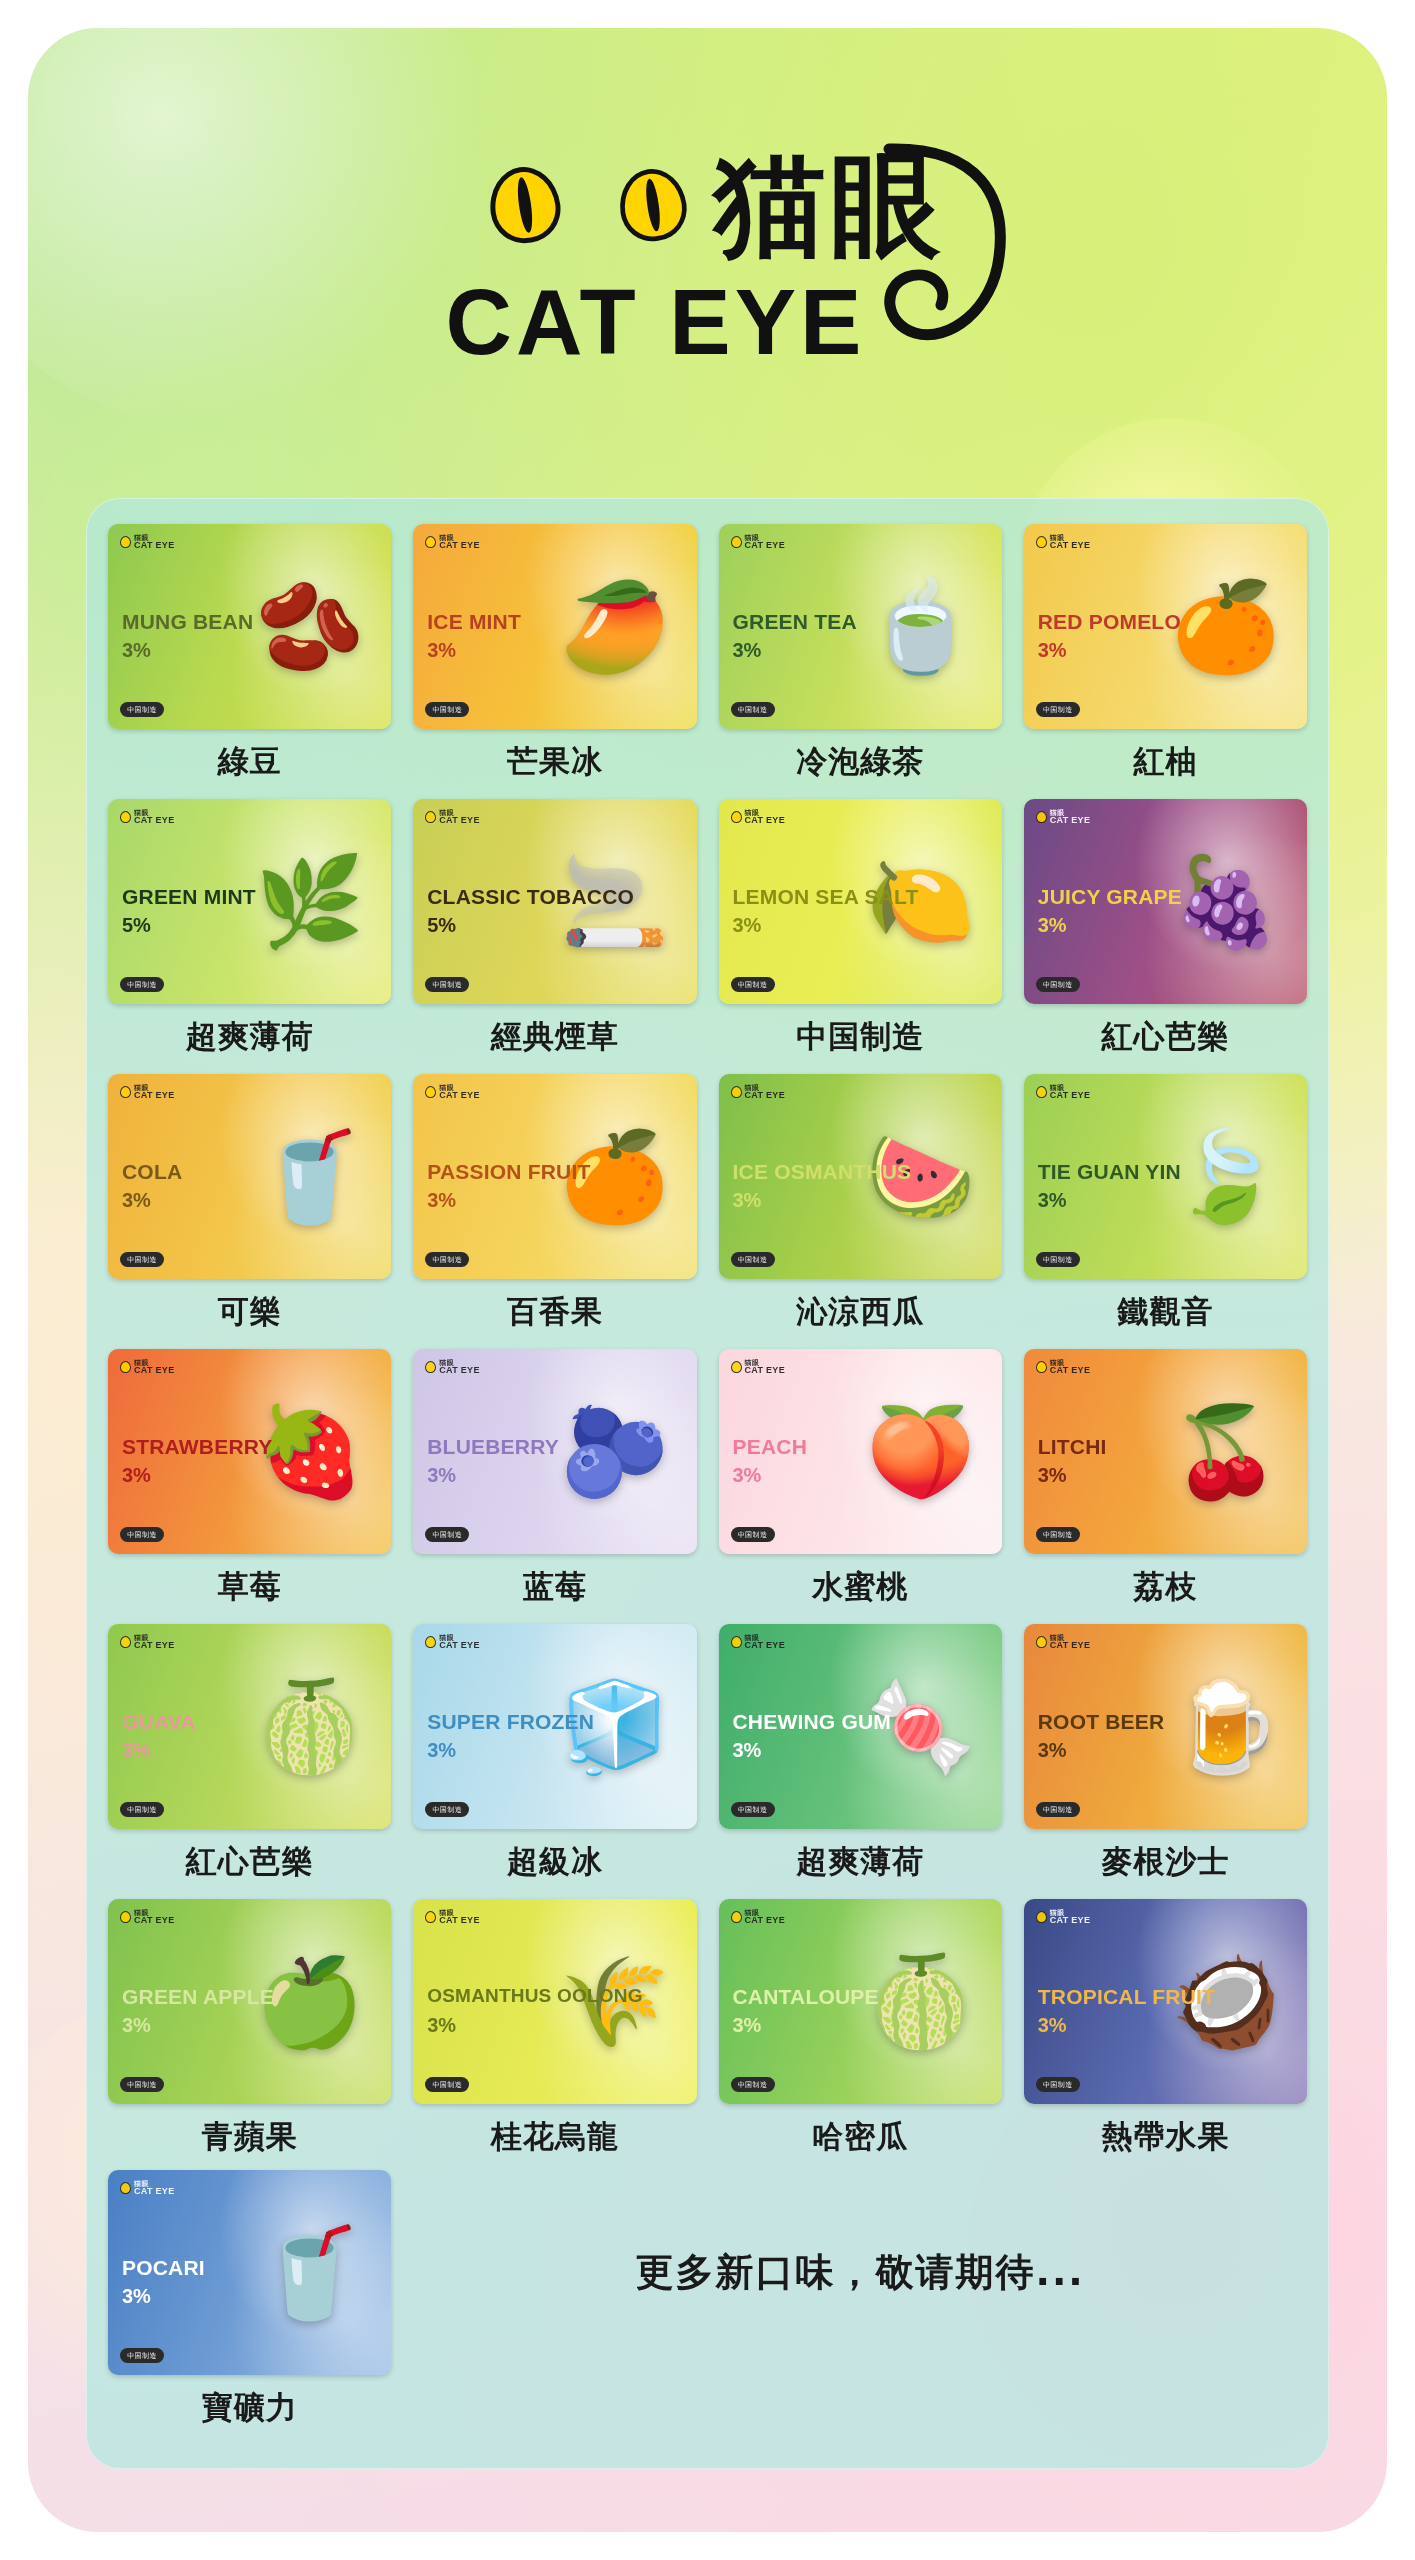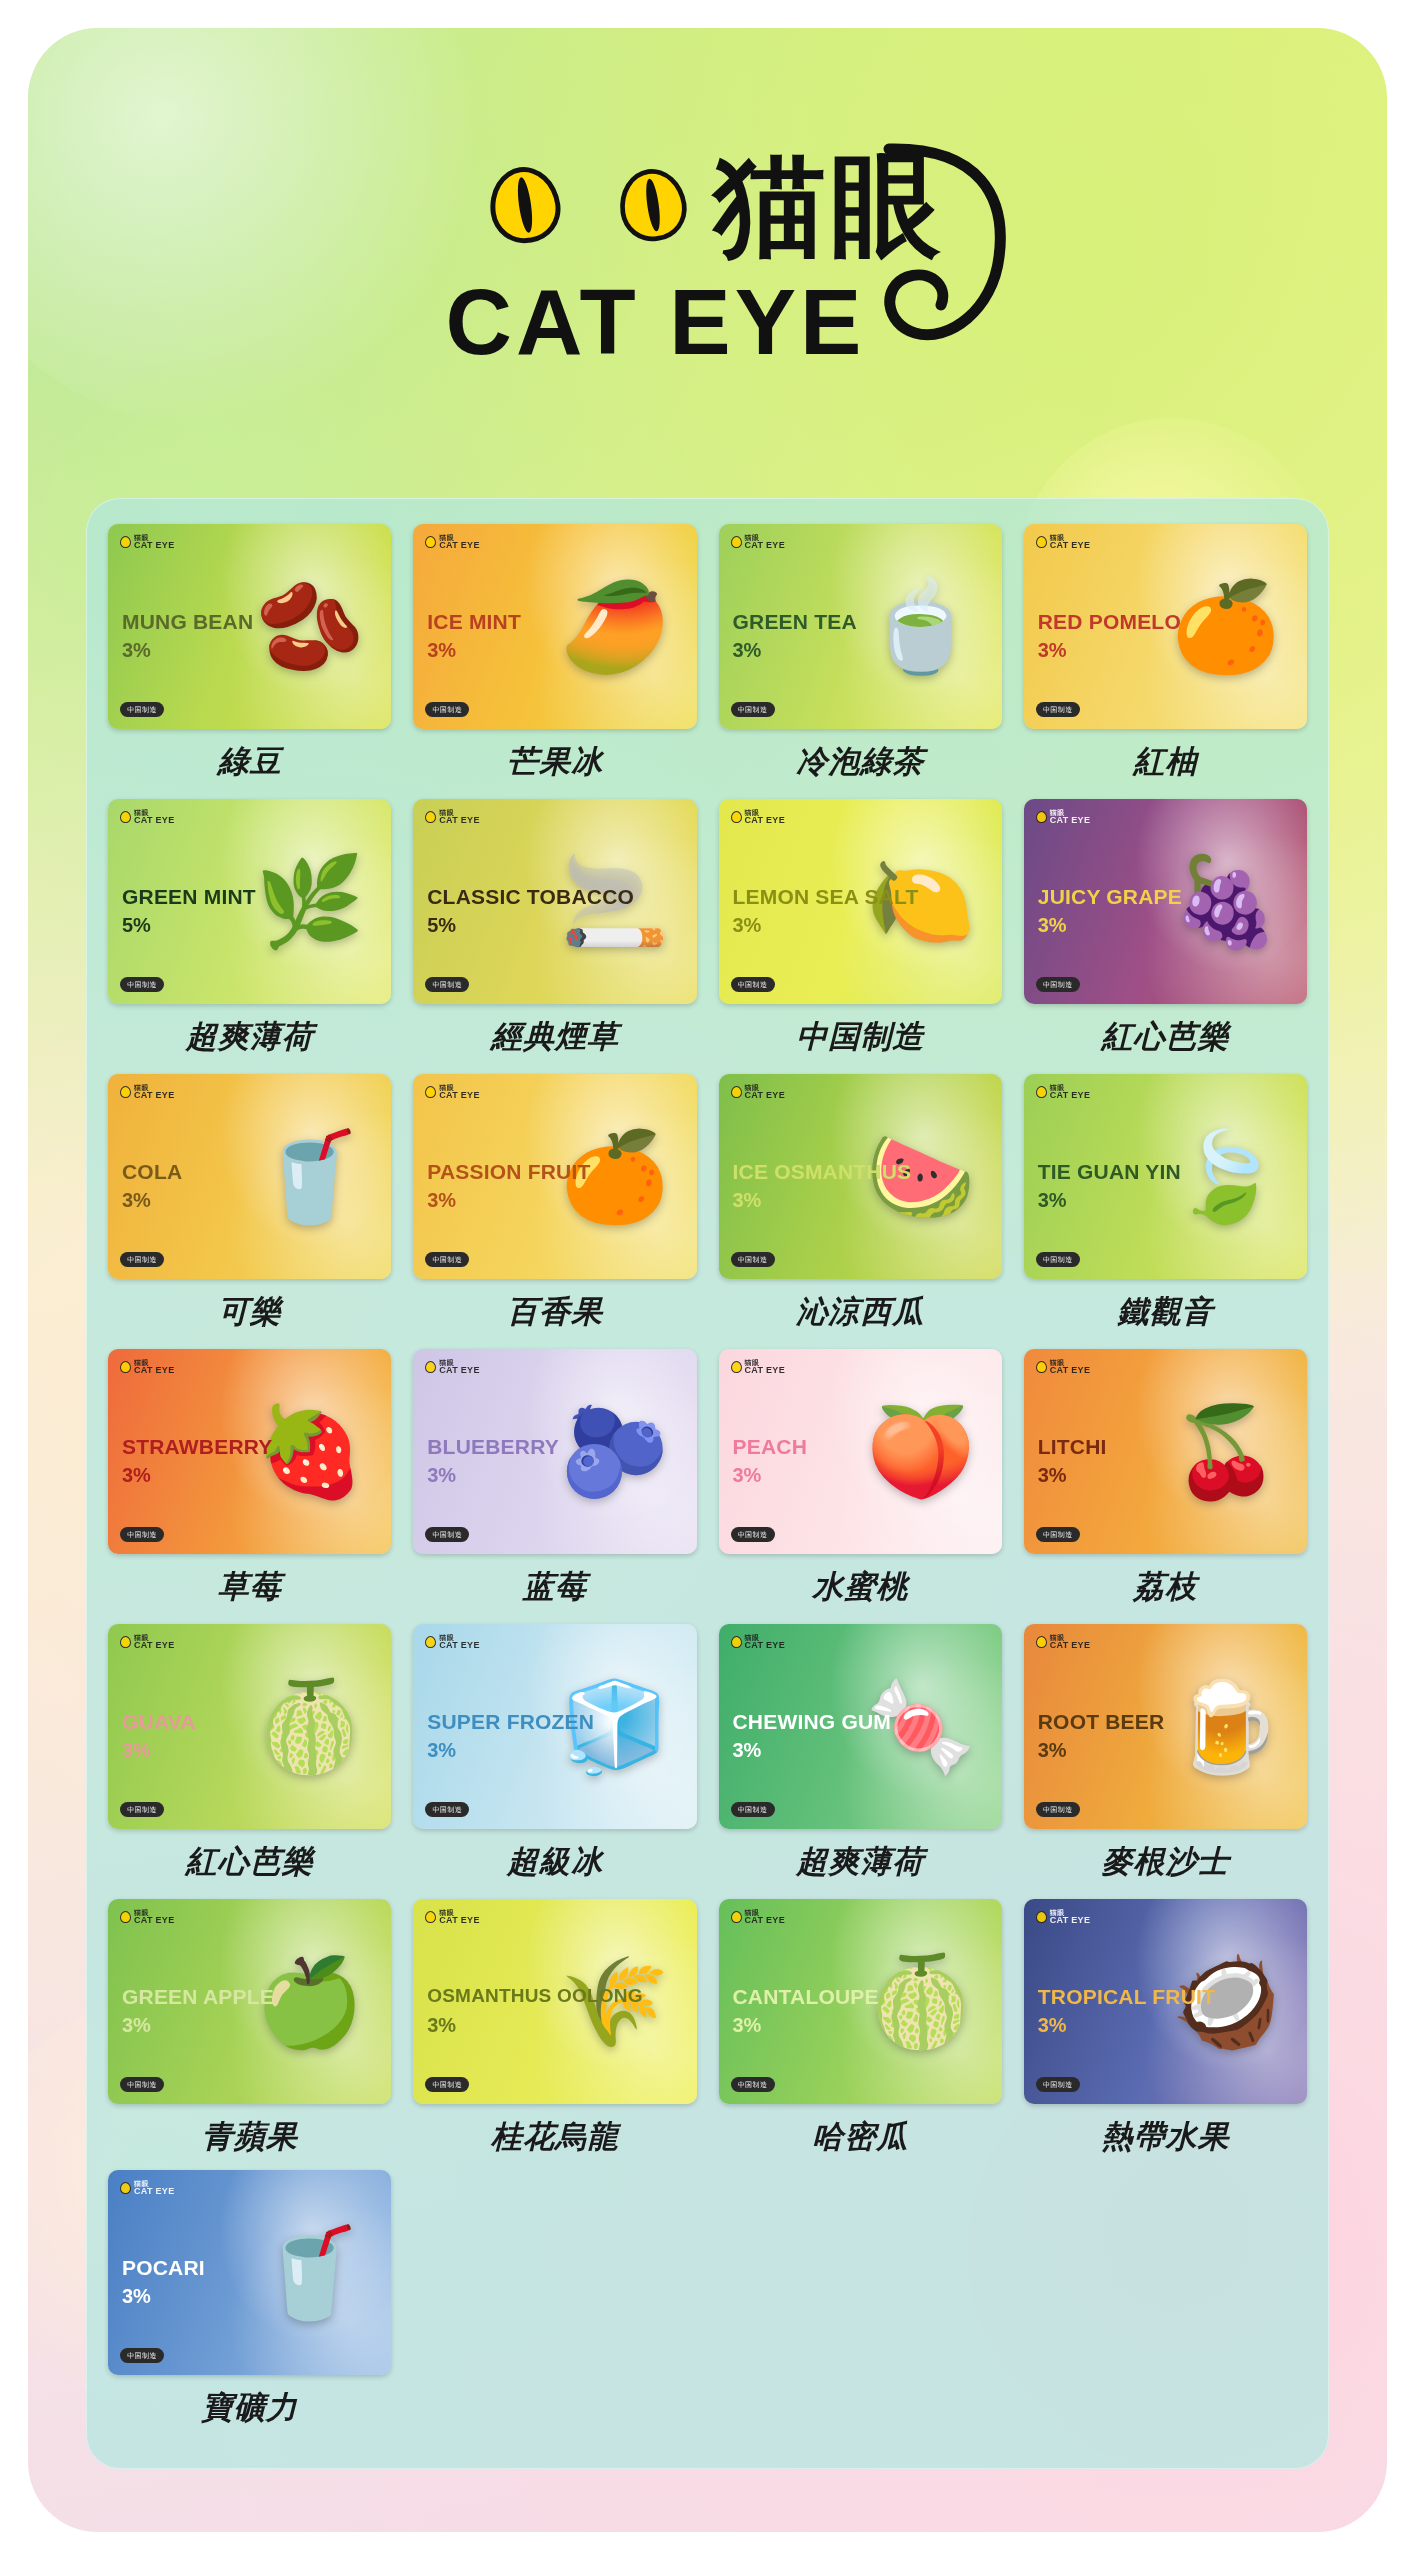--- a/index.html
+++ b/index.html
@@ -252,21 +252,20 @@
   }
   .cell-label {
     margin-top: 12px;
     margin-bottom: 10px;
     font-family: "DejaVu Sans", sans-serif;
     font-size: 31px;
     font-weight: 700;
     color: #1a1a1a;
     letter-spacing: 1px;
     text-align: left;
-    font-style: italic;
   }
 
   
   .last-row {
     display: grid;
     grid-template-columns: repeat(4, 1fr);
     column-gap: 22px;
     align-items: start;
     margin-top: 2px;
   }
@@ -735,17 +734,18 @@
             <div class="fruit">🥤</div>
             <div class="flavor-en" style="color:#ffffff">POCARI</div>
             <div class="nic" style="color:#ffffff">3%</div>
             <div class="badge">
                 <span>中国制造</span>
               </div>
           </div>
           <div class="cell-label">寶礦力</div>
         </div>
 
+        <div class="coming-soon">更多新口味，敬请期待...</div>
       </div>
 
     </div>
   </div>
 </div>
 
 </body></html>

